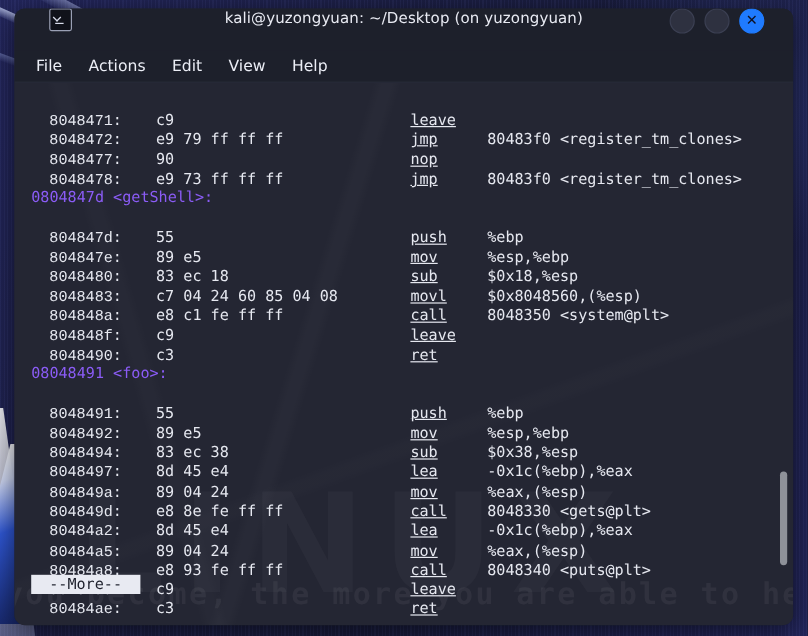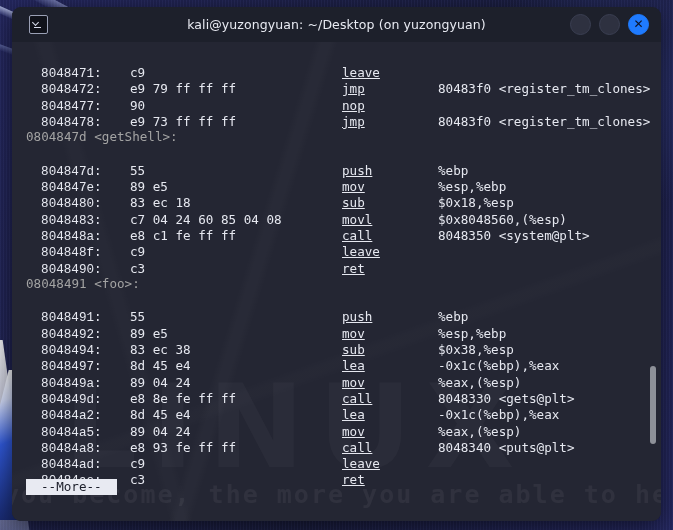--- a/index.html
+++ b/index.html
@@ -74,22 +74,22 @@
     flex-direction: column;
   }
 
   
   #titlebar {
     position: relative;
     height: 35px;
     flex: 0 0 35px;
     background: #1d202b;
     display: flex;
-    align-items: center;
-    padding: 0 12px;
+    align-items: flex-start;
+    padding: 0 24px;
   }
   #term-icon {
     width: 17px; height: 17px;
     margin-left: 5px;
     border: 1.4px solid #9aa0b5;
     border-radius: 2px;
     background: #10121a;
     position: relative;
     flex: 0 0 auto;
   }
@@ -211,22 +211,22 @@
     font-size: 12.6px;
     line-height: 16.3px;
     color: #e6e8f0;
     white-space: pre;
     z-index: 1;
   }
   .ln { height: 16.3px; }
   .addr   { display:inline-block; width: 104px; font-family: Liberation Mono, monospace; }
   .bytes  { display:inline-block; width: 212px; margin-top: 17px; }
   .mnem   { display:inline-block; width: 64px; text-decoration: underline;  }
-  .ops    { display:inline-block;margin-left:32px; }
-  .hdr    { color: #a3a3a3; }
+  .ops    { display:inline-block; }
+  .hdr    { color: #8b5cf6; }
   .blank  { height: 16.3px; }
 
   
   #more-prompt {
     position: absolute;
     left: 14px;
     bottom: 26px;
     font-family: "DejaVu Sans Mono", monospace;
     font-size: 12.6px;
     line-height: 16.3px;
@@ -287,20 +287,27 @@
     <div id="title-text">kali@yuzongyuan: ~/Desktop (on yuzongyuan)</div>
     <div id="win-buttons">
       <div class="win-btn"></div>
       <div class="win-btn"></div>
       <div class="win-btn close">
         <span>✕</span>
       </div>
     </div>
   </div>
 
+  <div id="menubar">
+    <div class="menu-item">File</div>
+    <div class="menu-item">Actions</div>
+    <div class="menu-item">Edit</div>
+    <div class="menu-item">View</div>
+    <div class="menu-item">Help</div>
+  </div>
 
   <div id="term-body">
     <div id="linux-wm">LINUX</div>
     <div id="diag-wm"></div>
     <div id="quote-wm">you become, the more you are able to hear</div>
 
     <div id="term-text"><div class="ln"><span class="addr">  8048471:</span><span class="bytes">c9</span><span class="mnem">leave</span><span class="ops"></span></div><div class="ln"><span class="addr">  8048472:</span><span class="bytes">e9 79 ff ff ff</span><span class="mnem">jmp</span><span class="ops">80483f0 &lt;register_tm_clones&gt;</span></div><div class="ln"><span class="addr">  8048477:</span><span class="bytes">90</span><span class="mnem">nop</span><span class="ops"></span></div><div class="ln"><span class="addr">  8048478:</span><span class="bytes">e9 73 ff ff ff</span><span class="mnem">jmp</span><span class="ops">80483f0 &lt;register_tm_clones&gt;</span></div><div class="ln blank">&nbsp;</div><div class="ln hdr">0804847d &lt;getShell&gt;:</div><div class="ln"><span class="addr">  804847d:</span><span class="bytes">55</span><span class="mnem">push</span><span class="ops">%ebp</span></div><div class="ln"><span class="addr">  804847e:</span><span class="bytes">89 e5</span><span class="mnem">mov</span><span class="ops">%esp,%ebp</span></div><div class="ln"><span class="addr">  8048480:</span><span class="bytes">83 ec 18</span><span class="mnem">sub</span><span class="ops">$0x18,%esp</span></div><div class="ln"><span class="addr">  8048483:</span><span class="bytes">c7 04 24 60 85 04 08</span><span class="mnem">movl</span><span class="ops">$0x8048560,(%esp)</span></div><div class="ln"><span class="addr">  804848a:</span><span class="bytes">e8 c1 fe ff ff</span><span class="mnem">call</span><span class="ops">8048350 &lt;system@plt&gt;</span></div><div class="ln"><span class="addr">  804848f:</span><span class="bytes">c9</span><span class="mnem">leave</span><span class="ops"></span></div><div class="ln"><span class="addr">  8048490:</span><span class="bytes">c3</span><span class="mnem">ret</span><span class="ops"></span></div><div class="ln blank">&nbsp;</div><div class="ln hdr">08048491 &lt;foo&gt;:</div><div class="ln"><span class="addr">  8048491:</span><span class="bytes">55</span><span class="mnem">push</span><span class="ops">%ebp</span></div><div class="ln"><span class="addr">  8048492:</span><span class="bytes">89 e5</span><span class="mnem">mov</span><span class="ops">%esp,%ebp</span></div><div class="ln"><span class="addr">  8048494:</span><span class="bytes">83 ec 38</span><span class="mnem">sub</span><span class="ops">$0x38,%esp</span></div><div class="ln"><span class="addr">  8048497:</span><span class="bytes">8d 45 e4</span><span class="mnem">lea</span><span class="ops">-0x1c(%ebp),%eax</span></div><div class="ln"><span class="addr">  804849a:</span><span class="bytes">89 04 24</span><span class="mnem">mov</span><span class="ops">%eax,(%esp)</span></div><div class="ln"><span class="addr">  804849d:</span><span class="bytes">e8 8e fe ff ff</span><span class="mnem">call</span><span class="ops">8048330 &lt;gets@plt&gt;</span></div><div class="ln"><span class="addr">  80484a2:</span><span class="bytes">8d 45 e4</span><span class="mnem">lea</span><span class="ops">-0x1c(%ebp),%eax</span></div><div class="ln"><span class="addr">  80484a5:</span><span class="bytes">89 04 24</span><span class="mnem">mov</span><span class="ops">%eax,(%esp)</span></div><div class="ln"><span class="addr">  80484a8:</span><span class="bytes">e8 93 fe ff ff</span><span class="mnem">call</span><span class="ops">8048340 &lt;puts@plt&gt;</span></div><div class="ln"><span class="addr">  80484ad:</span><span class="bytes">c9</span><span class="mnem">leave</span><span class="ops"></span></div><div class="ln"><span class="addr">  80484ae:</span><span class="bytes">c3</span><span class="mnem">ret</span><span class="ops"></span></div></div>
 
     <div id="more-prompt">--More--</div>
 

